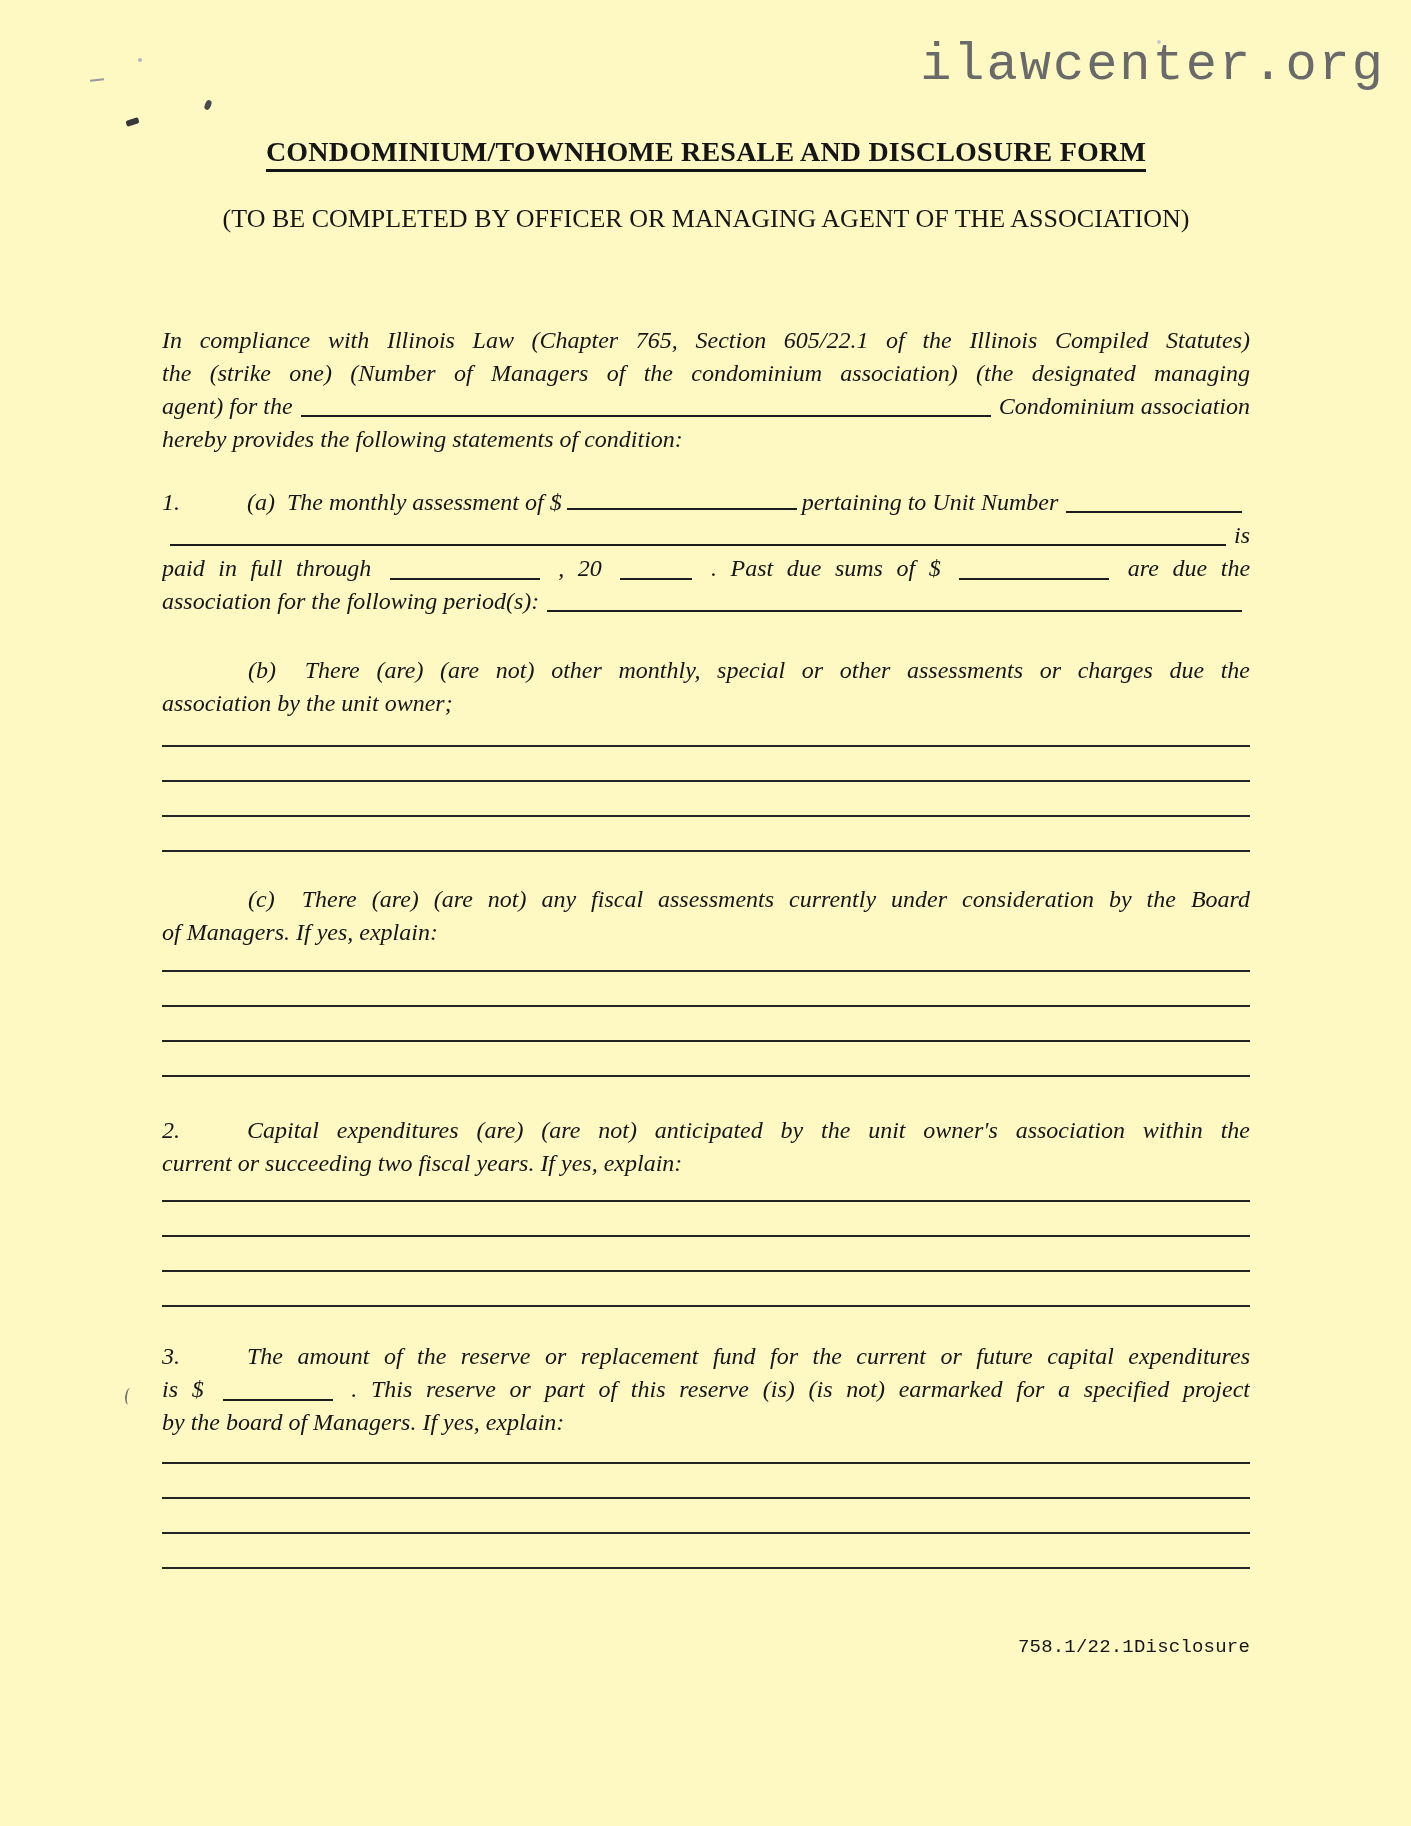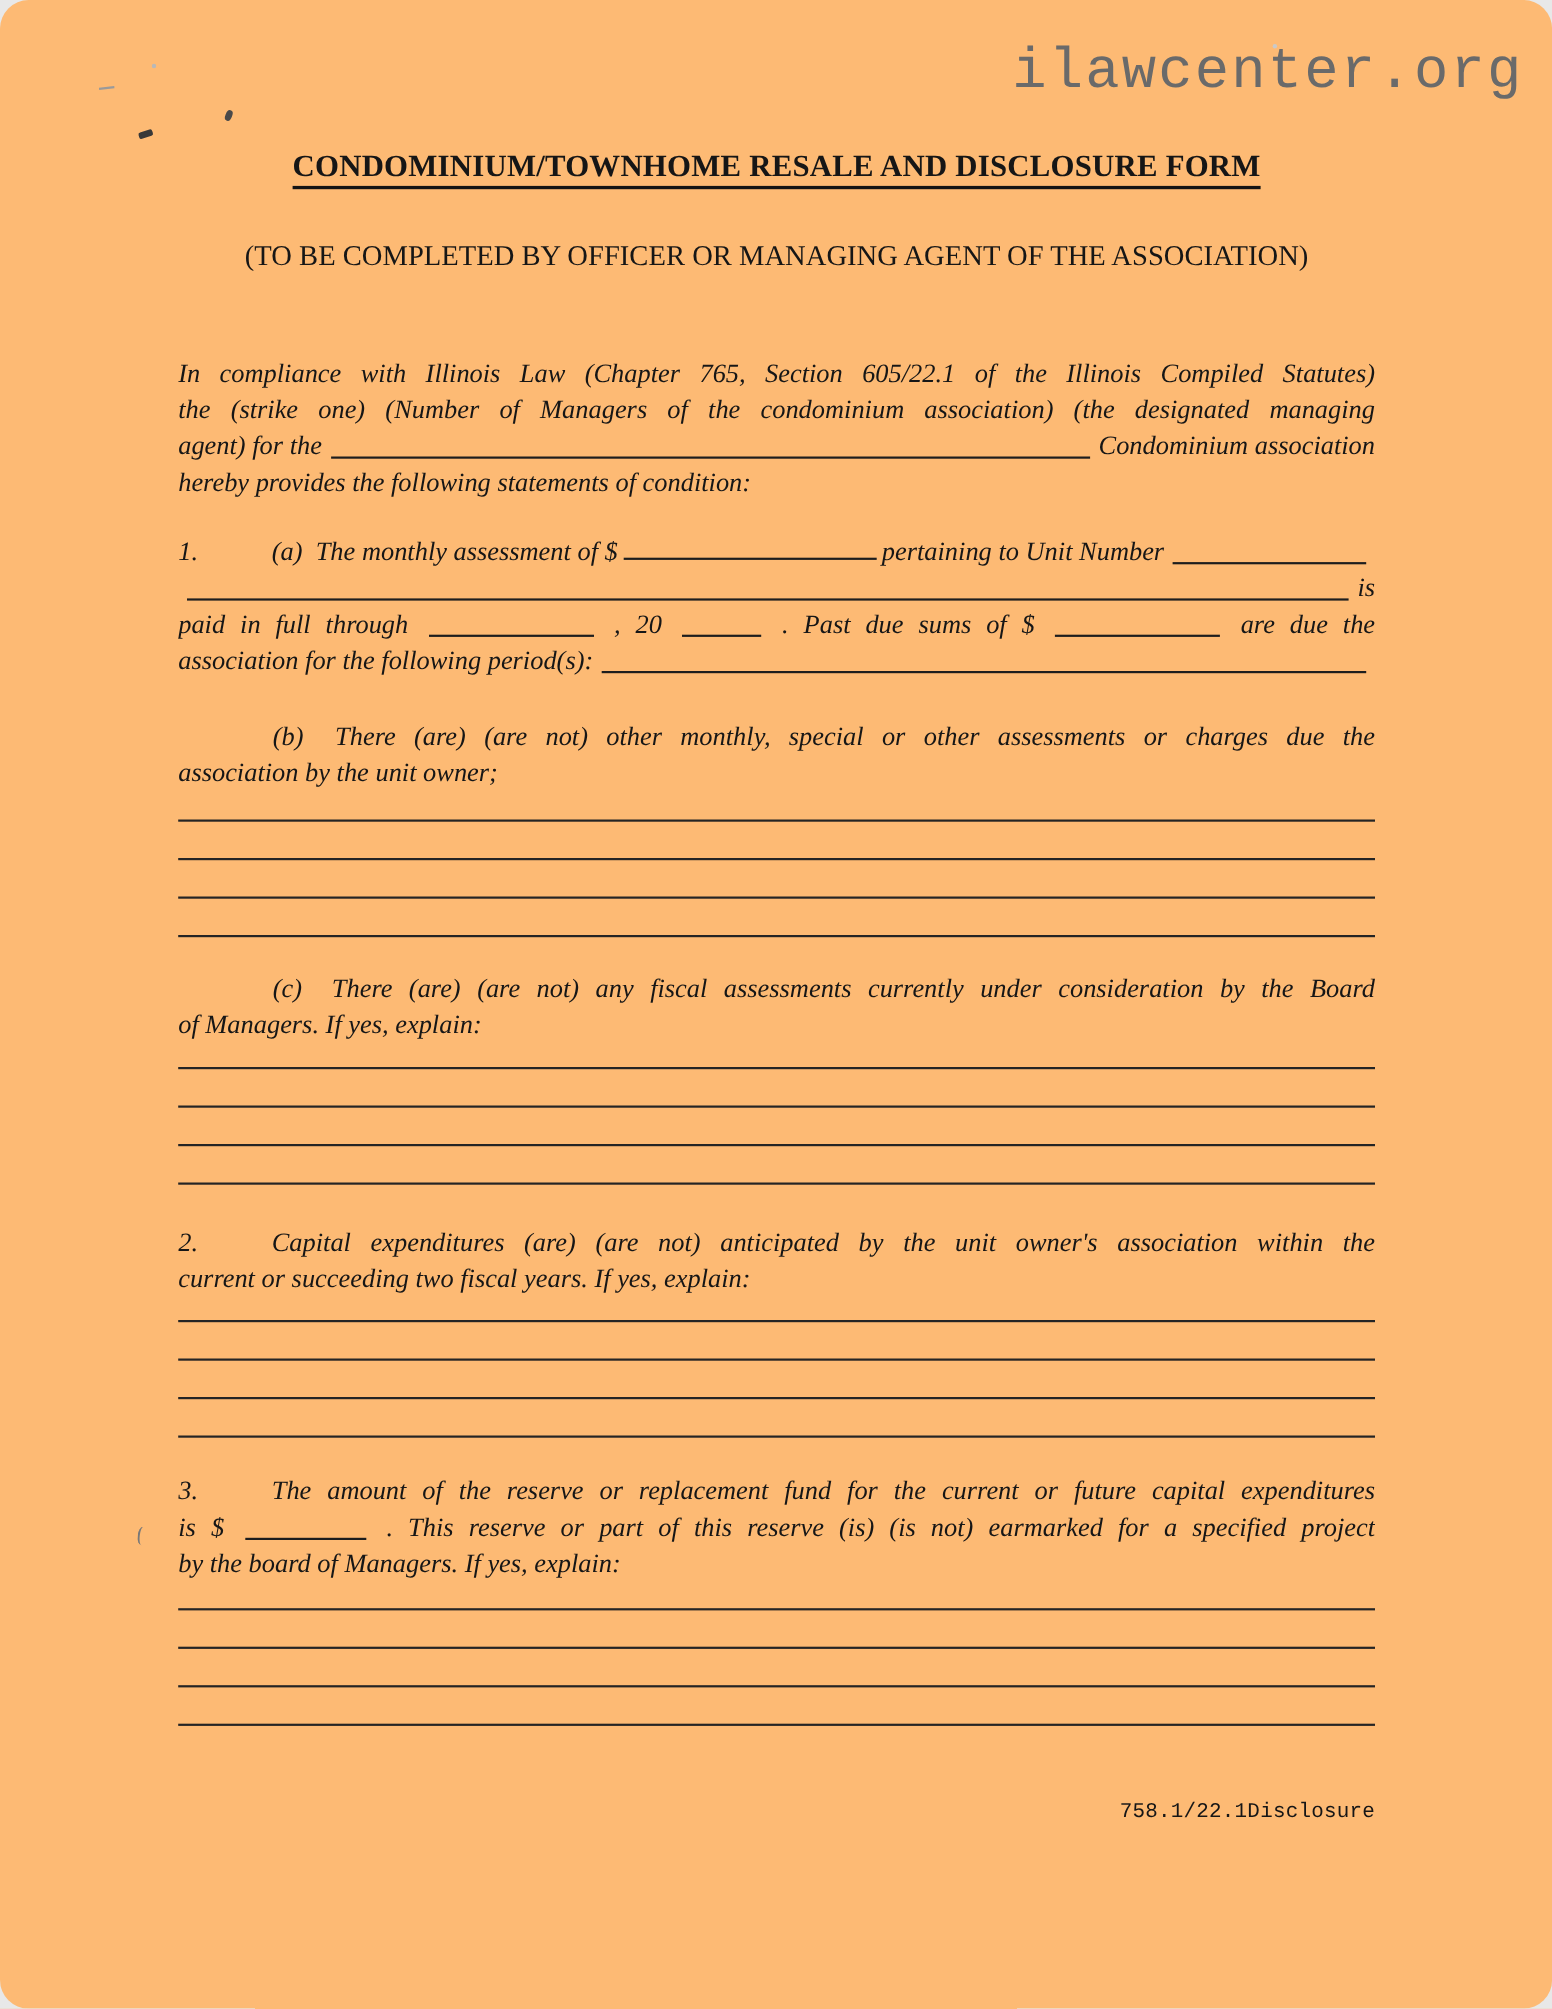--- a/index.html
+++ b/index.html
@@ -1,23 +1,23 @@
 <!DOCTYPE html>
 <html><head>
 <meta charset="utf-8">
 <style>
   html,body{margin:0;padding:0;background:#e8e8e8;}
-  .page{position:relative;width:1411px;height:1826px;background:#fdba74;overflow:hidden;
-        font-family:"Liberation Serif", serif;color:#161616;border-radius:26px;}
+  .page{position:relative;width:1411px;height:1826px;background:#fef9c3;overflow:hidden;
+        font-family:"Liberation Serif", serif;color:#161616;}
   .watermark{position:absolute;top:36px;right:26px;font-family:"Liberation Mono", monospace;
              font-size:52px;color:#6a6a6a;letter-spacing:2px;}
   .title-wrap{position:absolute;left:162px;width:1088px;top:136px;text-align:center;}
   .title-text{display:inline-block;font-weight:bold;font-size:28px;letter-spacing:.2px;
               border-bottom:3px solid #141414;padding-bottom:1px;}
-  .subtitle{position:absolute;left:120px;width:1172px;top:218px;text-align:center;font-size:26px;}
+  .subtitle{position:absolute;left:120px;width:1172px;top:204px;text-align:center;font-size:26px;}
   .col{position:absolute;left:162px;width:1088px;font-style:italic;}
   .line{height:33px;line-height:33px;font-size:24px;overflow:hidden;white-space:nowrap;}
   .wrapok{white-space:normal;}
   .just{text-align:justify;text-align-last:justify;}
   .flexline{display:flex;align-items:baseline;}
   .num{display:inline-block;width:85px;flex:0 0 85px;}
   .ind{display:inline-block;width:86px;}
   .lbl{margin-right:12px;}
   .blank{display:inline-block;height:5px;border-bottom:2px solid #1d1d1d;vertical-align:-4px;margin:0 5px;}
   .blank.grow{flex:1 1 auto;align-self:flex-end;margin:0 8px 6px 8px;height:0;}

